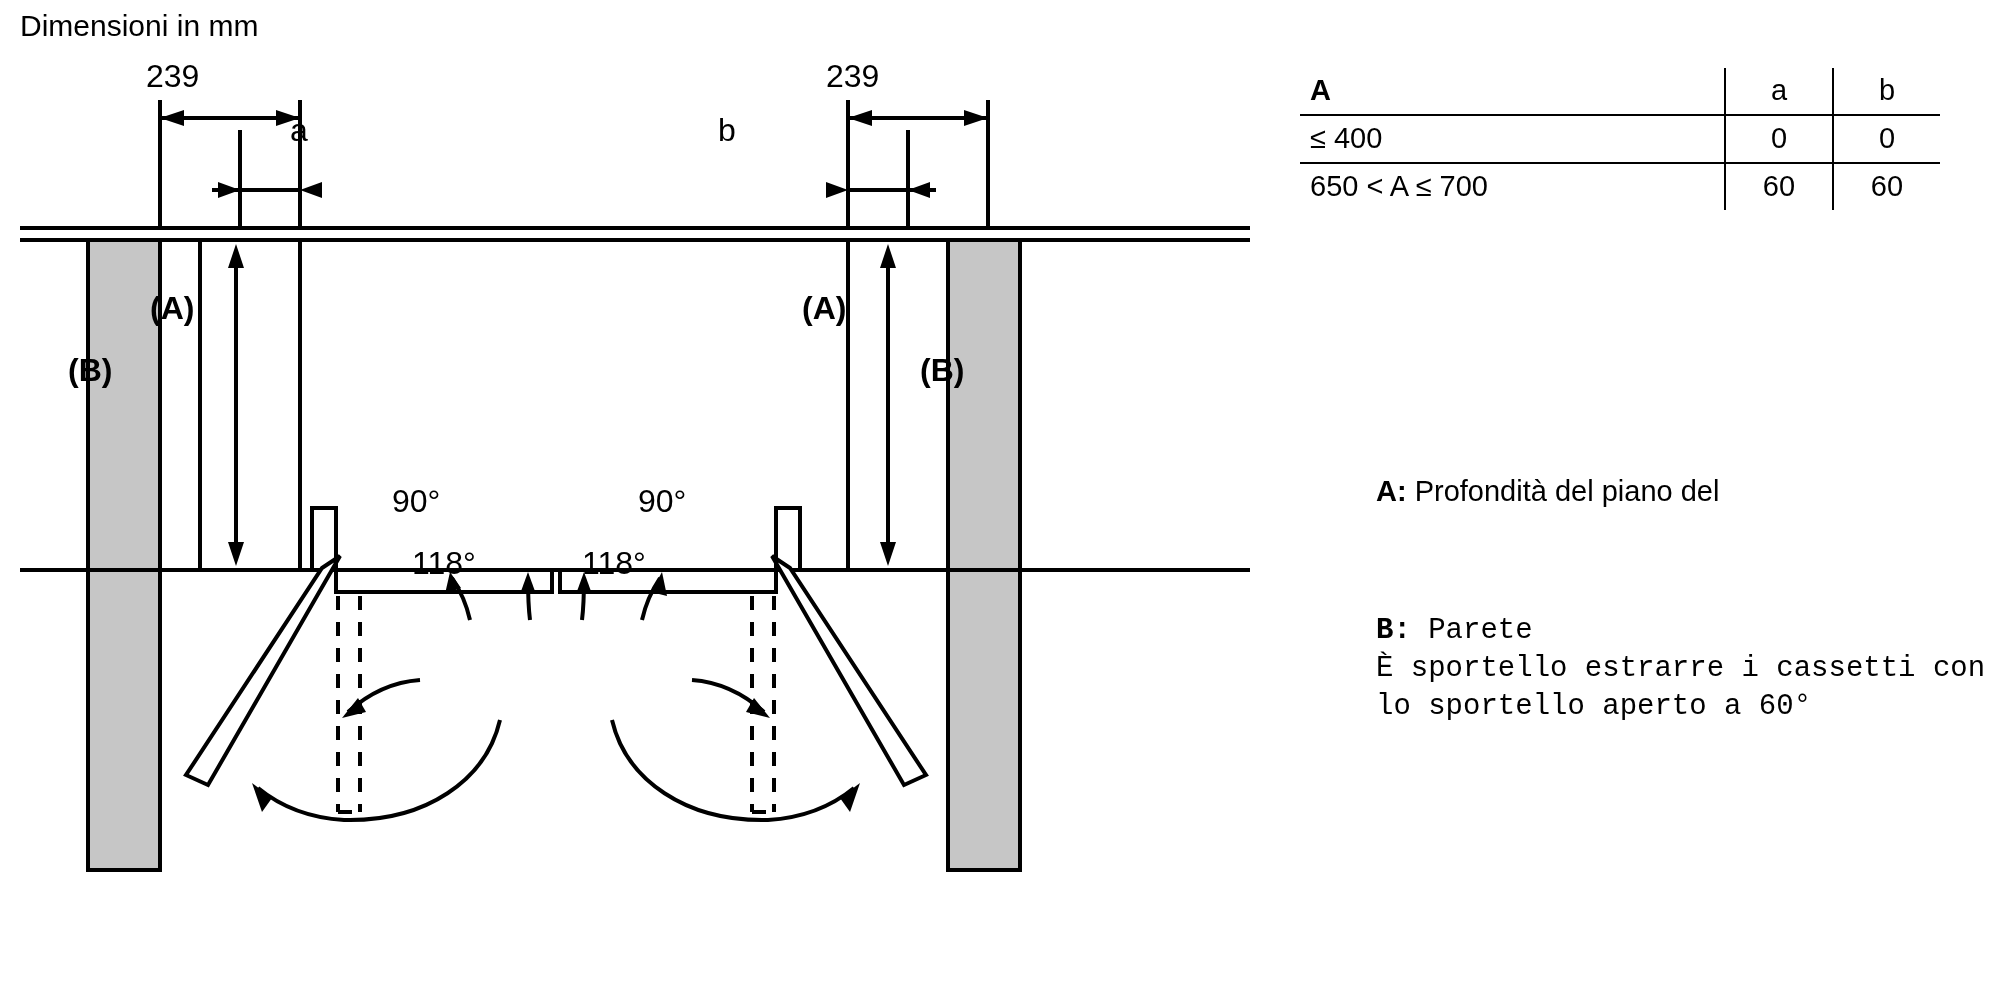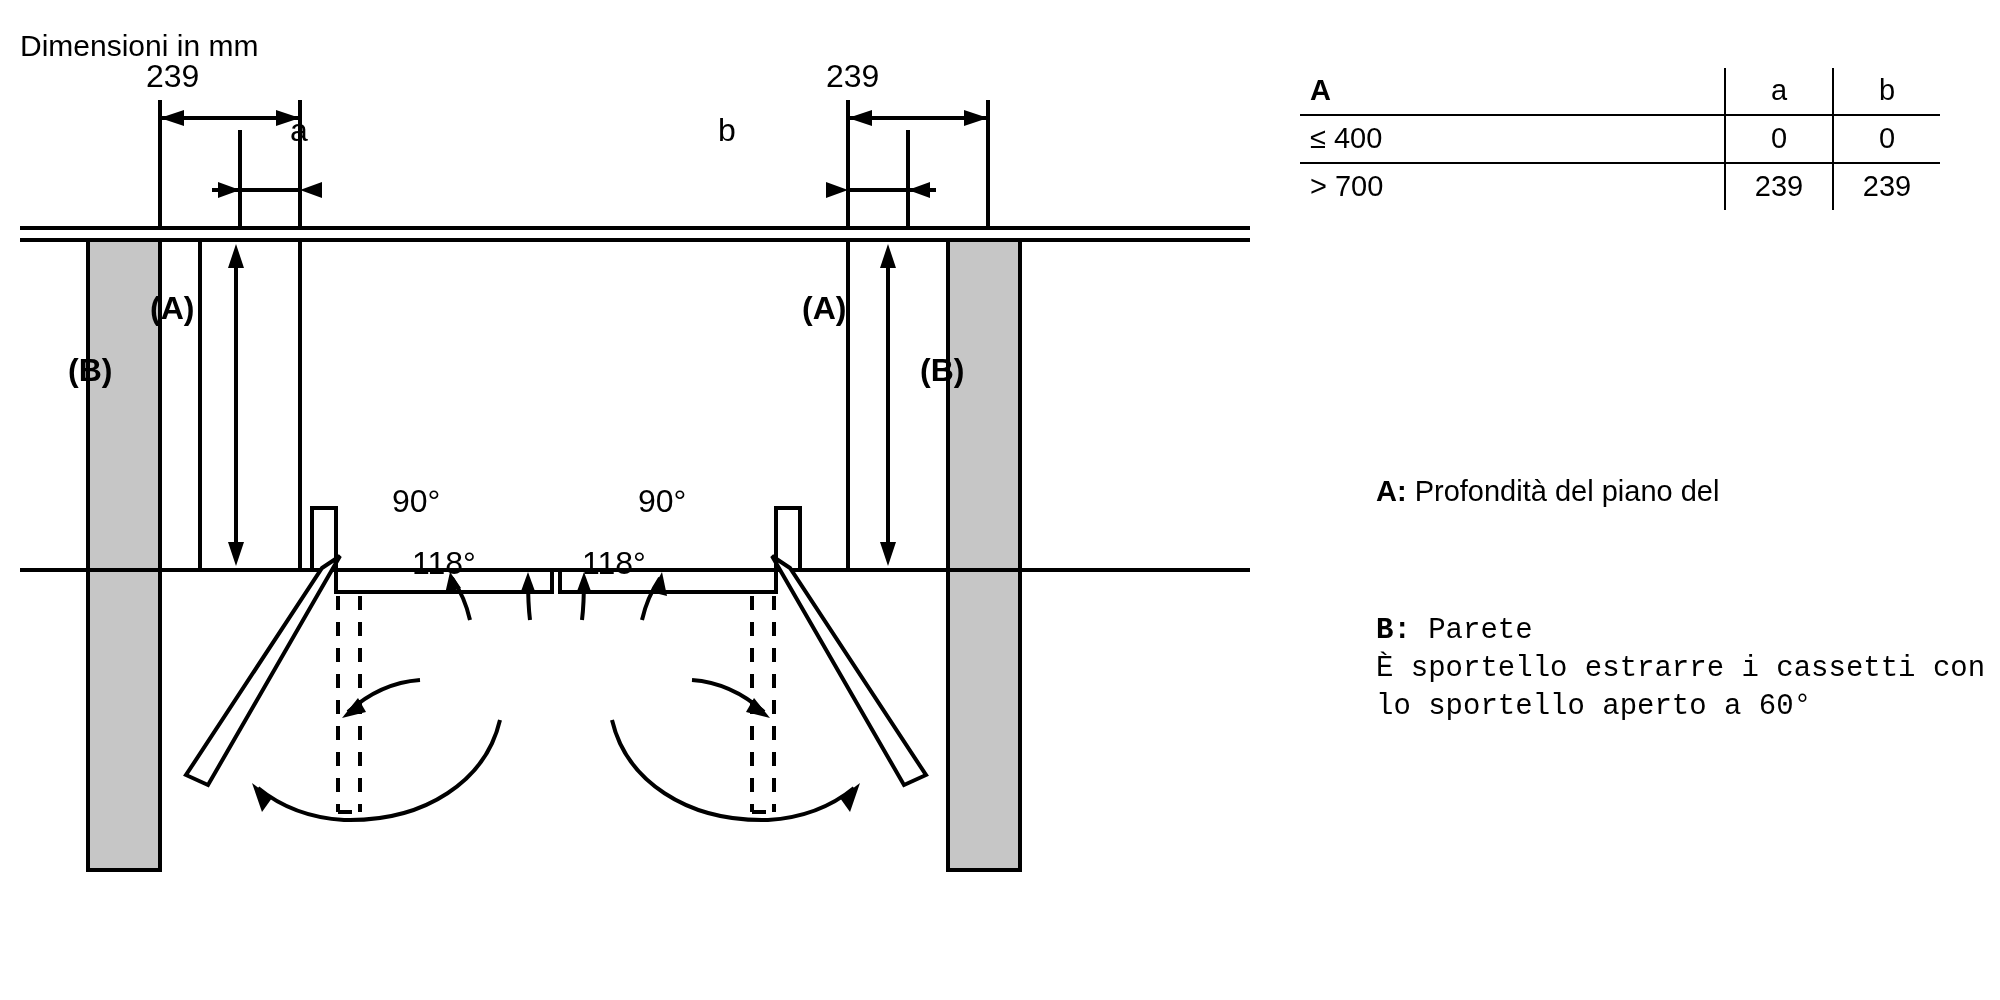--- a/index.html
+++ b/index.html
@@ -21,21 +21,20 @@
     height: 1000px;
   }
   .abs { position: absolute; }
 
   #title {
     left: 20px;
     top: 8px;
     font-size: 30px;
     line-height: 36px;
     white-space: nowrap;
-    margin-top: 20px;
   }
 
   
   #drawing {
     left: 0px;
     top: 0px;
     width: 1280px;
     height: 1000px;
   }
 
@@ -228,23 +227,23 @@
         <th>A</th>
         <th class="num">a</th>
         <th class="num">b</th>
       </tr>
       <tr>
         <td>≤ 400</td>
         <td class="num">0</td>
         <td class="num">0</td>
       </tr>
       <tr>
-        <td>&gt; 700</td>
-        <td class="num">239</td>
-        <td class="num">239</td>
+        <td>650 &lt; A ≤ 700</td>
+        <td class="num">60</td>
+        <td class="num">60</td>
       </tr>
     </tbody>
   </table>
 
   <div class="abs legend" id="legend-a">
     <span class="ind">
       <b>A:</b>
       <span>Profondità del piano del</span>
     </span>
   </div>

